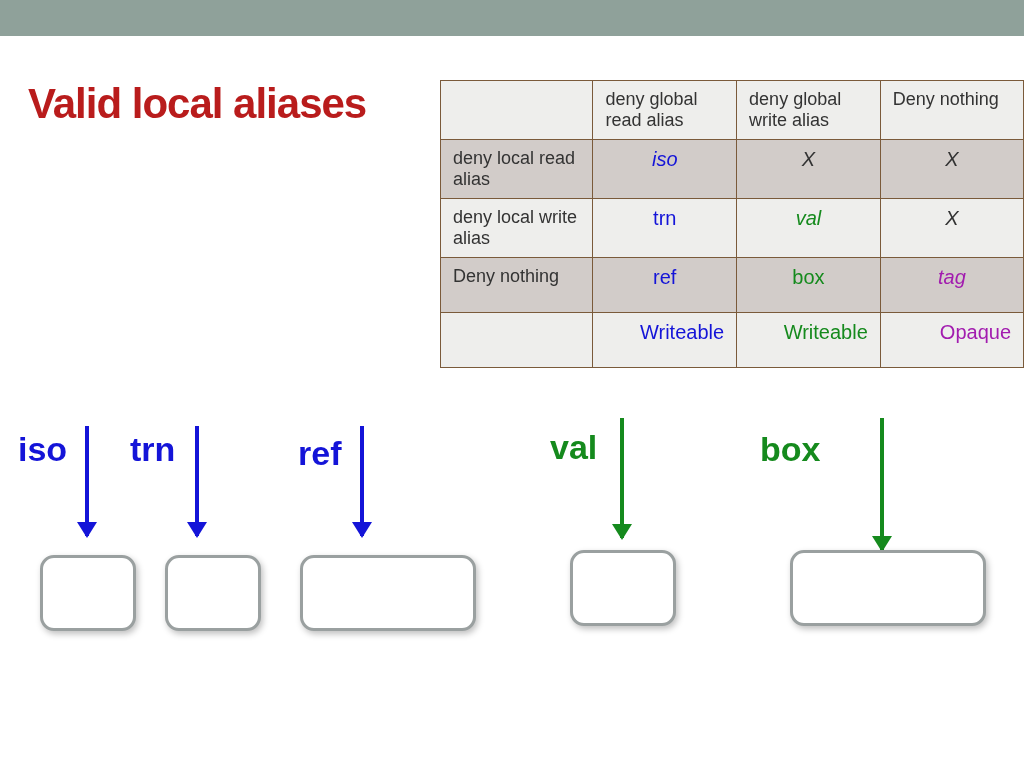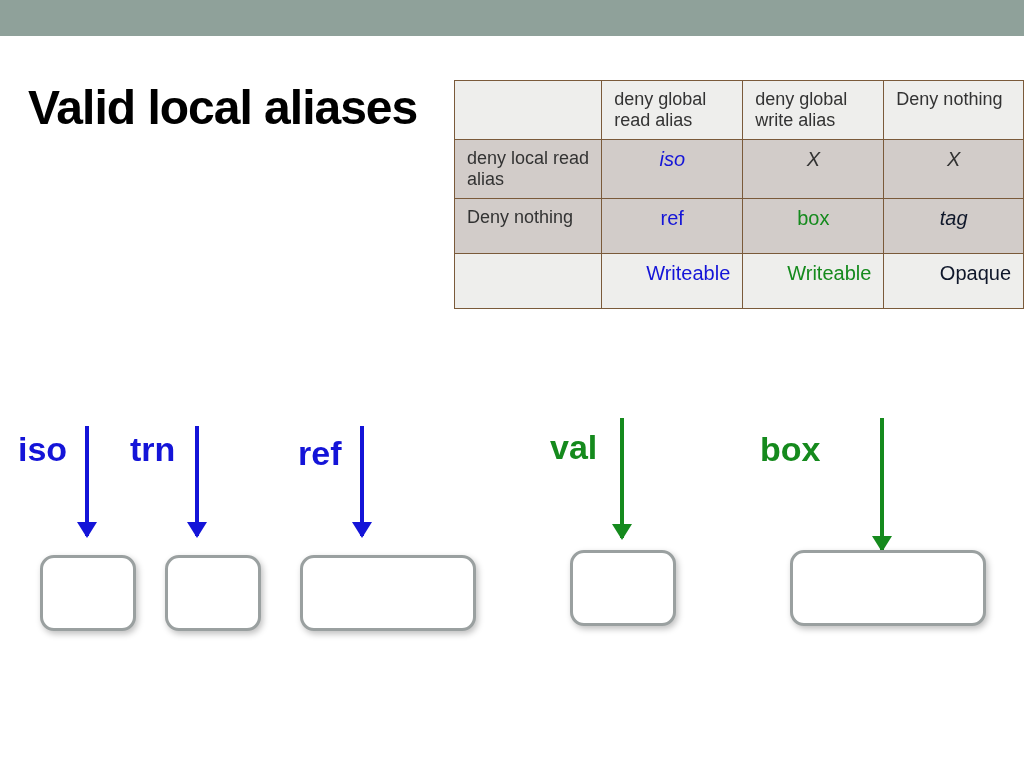--- a/index.html
+++ b/index.html
@@ -13,49 +13,49 @@
   }
   .top-bar {
     width: 100%;
     height: 36px;
     background: #8fa19a;
   }
   .title {
     position: absolute;
     top: 80px;
     left: 28px;
-    font-size: 48px;
+    font-size: 42px;
     font-weight: bold;
-    color: #000000;
+    color: #b91c1c;
     letter-spacing: -1px;
   }
   .matrix {
     position: absolute;
     top: 80px;
-    left: 454px;
+    left: 440px;
     border-collapse: collapse;
     font-size: 18px;
   }
   .matrix td {
     border: 1px solid #7a5a3a;
     padding: 8px 12px;
     vertical-align: top;
     height: 38px;
   }
   .hdr-row td { background: #eeeeec; color: #333; }
   .row-a td { background: #d2ccc9; margin-left: 47px; }
   .row-b td { background: #eeeeec; }
   .row-c td { background: #d2ccc9; }
   .row-footer td { background: #eeeeec; font-size: 20px; text-align: right; }
   .matrix .row-label { color: #333; width: 130px; }
   .matrix .col-hdr { color: #333; width: 120px; }
   .matrix .cell { text-align: center; font-size: 20px; }
   .c-blue   { color: #1414d8; }
   .c-green  { color: #158a1d; }
-  .c-darkred{ color: #0f172a; margin-top: 25px; }
+  .c-darkred{ color: #a21caf; margin-top: 25px; }
   .c-x      { color: #333; font-style: italic; }
   .italic   { font-style: italic; }
 
   
   .diagram {
     position: absolute;
     top: 430px;
     left: 0;
     width: 1024px;
     height: 320px;
@@ -108,20 +108,26 @@
     <td class="col-hdr">deny global read alias</td>
     <td class="col-hdr">deny global write alias</td>
     <td class="col-hdr">Deny nothing</td>
   </tr>
   <tr class="row-a">
     <td class="row-label">deny local read alias</td>
     <td class="cell c-blue italic">iso</td>
     <td class="cell c-x">X</td>
     <td class="cell c-x">X</td>
   </tr>
+  <tr class="row-b">
+    <td class="row-label">deny local write alias</td>
+    <td class="cell c-blue">trn</td>
+    <td class="cell c-green italic">val</td>
+    <td class="cell c-x">X</td>
+  </tr>
   <tr class="row-c">
     <td class="row-label">Deny nothing</td>
     <td class="cell c-blue">ref</td>
     <td class="cell c-green">box</td>
     <td class="cell c-darkred italic">tag</td>
   </tr>
   <tr class="row-footer">
     <td class="row-label"></td>
     <td class="c-blue">Writeable</td>
     <td class="c-green">Writeable</td>

